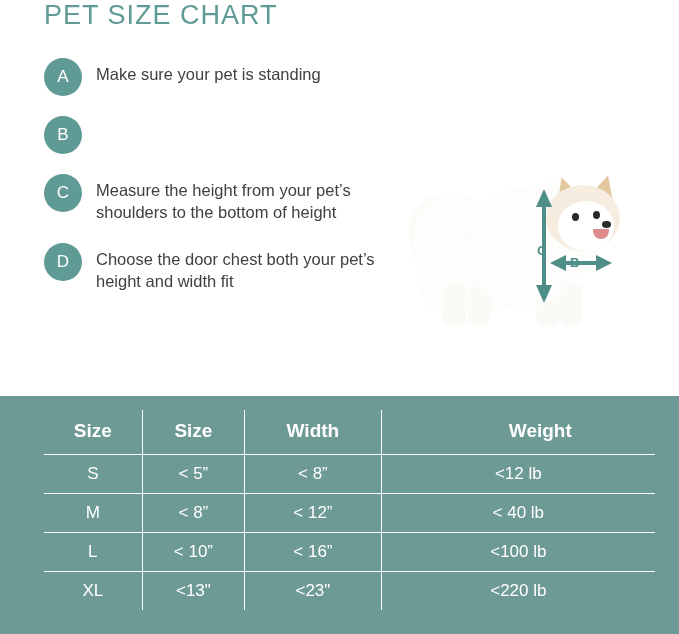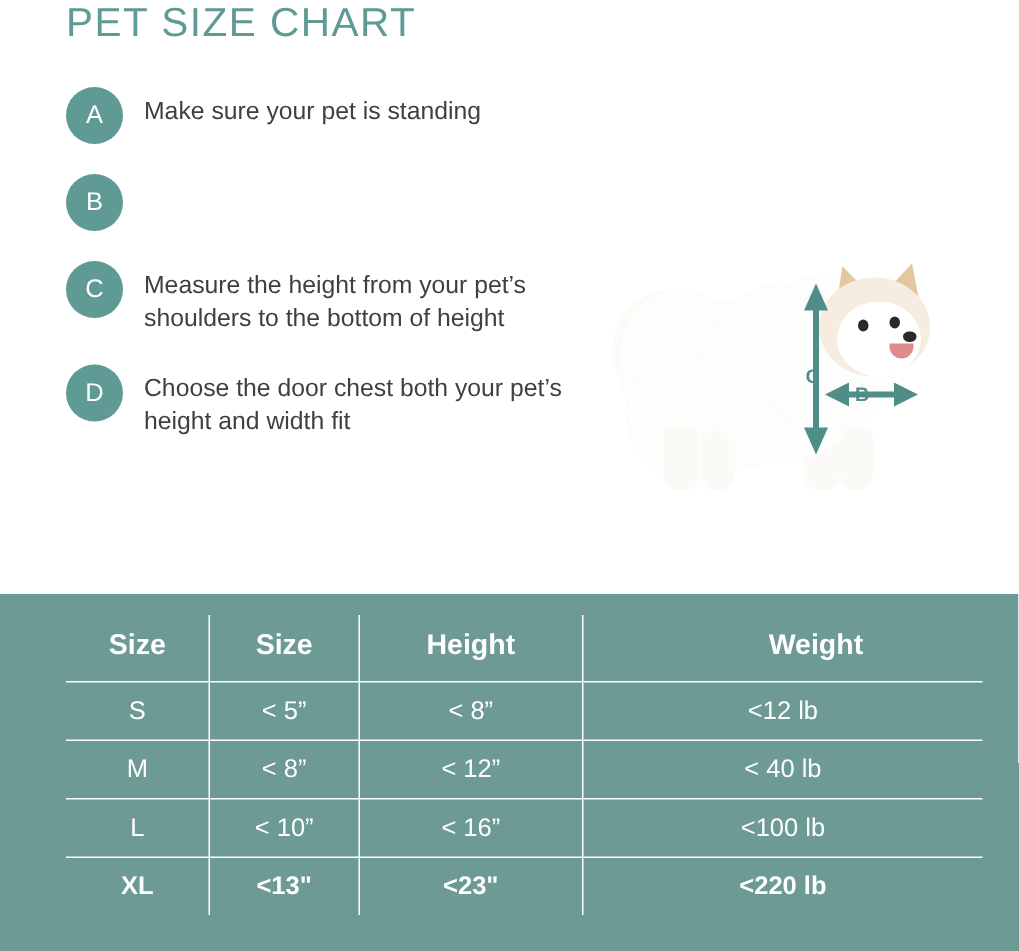--- a/index.html
+++ b/index.html
@@ -208,21 +208,21 @@
     border-bottom: 1px solid #ffffff;
   }
   tbody td {
     font-size: 17px;
     text-align: center;
     padding: 9px 0;
     border-bottom: 1px solid #ffffff;
     border-right: 1px solid #ffffff;
   }
   tbody td:last-child { border-right: none; }
-  tbody tr:last-child td { border-bottom: none; font-weight: bold; }
+  tbody tr:last-child td { border-bottom: none; }
   thead th { border-right: 1px solid #ffffff; }
   thead th:last-child { border-right: none; padding-left: 44px; }
   thead th:first-child, tbody td:first-child { border-right: 1px solid #ffffff; }
 </style>
 </head>
 <body>
 
 <div class="page">
 
   <div class="title">PET SIZE CHART</div>
@@ -290,21 +290,21 @@
     <div class="arrow-label label-c">C</div>
     <div class="arrow-label label-b">B</div>
   </div>
 
   <div class="table-wrap">
     <table>
       <thead>
         <tr>
           <th>Size</th>
           <th>Size</th>
-          <th>Height</th>
+          <th>Width</th>
           <th>Weight</th>
         </tr>
       </thead>
       <tbody>
         <tr>
           <td>S</td>
           <td>&lt; 5”</td>
           <td>&lt; 8”</td>
           <td>&lt;12 lb</td>
         </tr>

